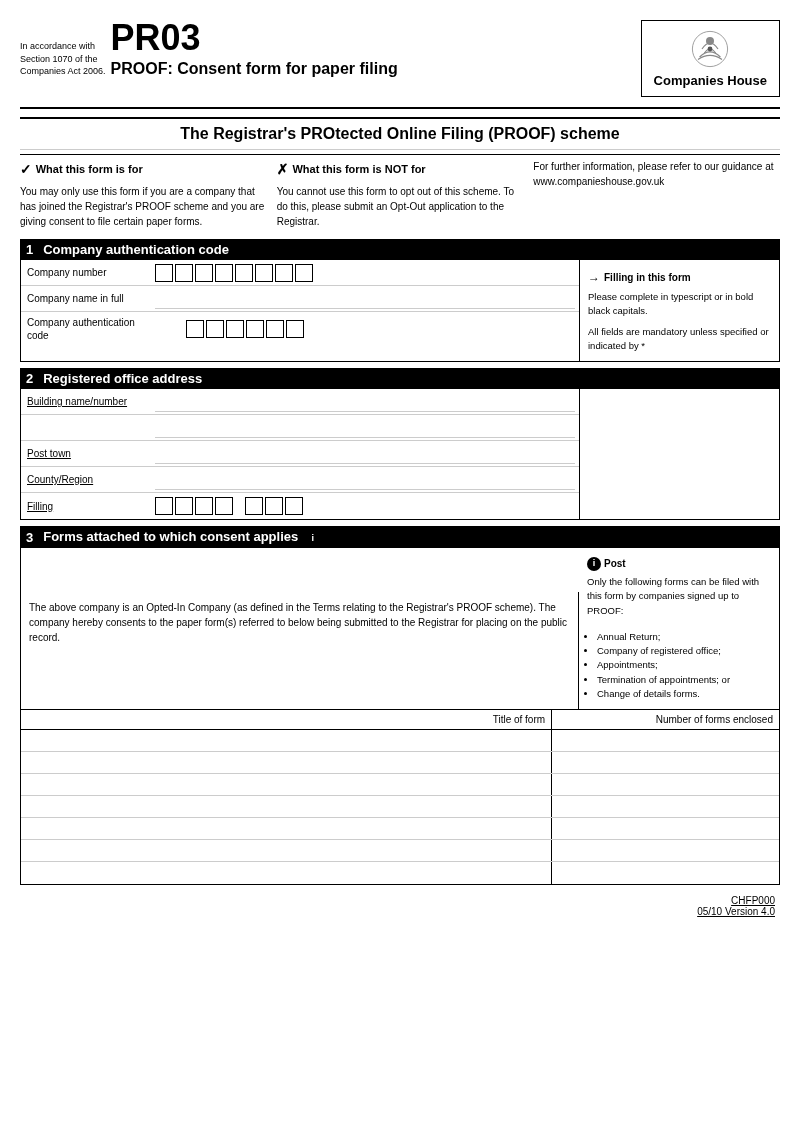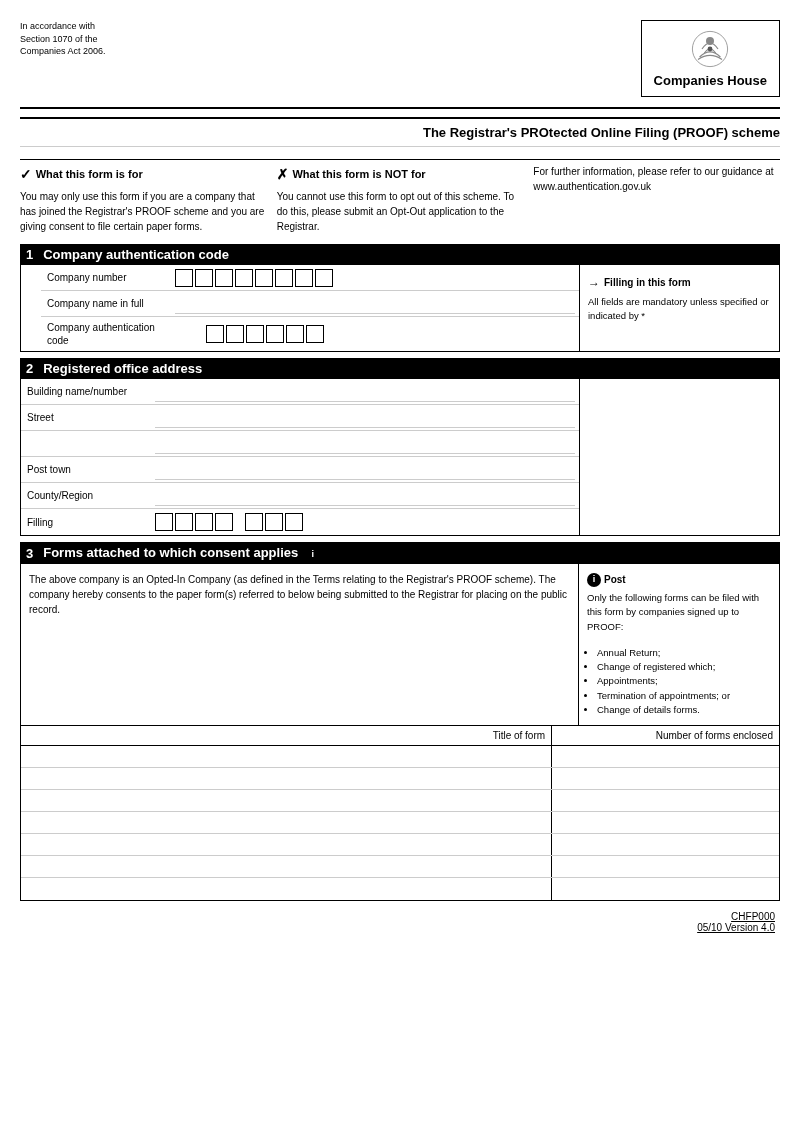--- a/index.html
+++ b/index.html
@@ -78,27 +78,27 @@
       margin: 8px 0;
     }
     .divider-thin {
       border: none;
       border-top: 1px solid #000;
       margin: 4px 0;
     }
 
     
     .registrar-banner {
-      text-align: right;
+      text-align: center;
       padding: 6px 0;
-      font-size: 13px;
+      font-size: 16px;
       font-weight: bold;
       border-top: 2px solid #000;
       border-bottom: 1px solid #ccc;
-      margin-bottom: 12px;
+      margin-bottom: 4px;
     }
 
     
     .info-row {
       display: flex;
       gap: 10px;
       margin-bottom: 10px;
     }
     .info-box {
       flex: 1;
@@ -169,21 +169,20 @@
     .char-box {
       width: 18px;
       height: 18px;
       border: 1px solid #000;
       display: inline-block;
     }
 
     
     .section1-content {
       display: flex;
-      margin-left: 20px;
     }
     .section1-left {
       flex: 1;
     }
     .section1-right {
       width: 200px;
       min-width: 200px;
       border-left: 1px solid #000;
       padding: 8px;
       font-size: 9.5px;
@@ -194,20 +193,21 @@
       font-size: 10px;
       display: flex;
       align-items: center;
       gap: 4px;
       margin-bottom: 4px;
     }
 
     
     .section2-content {
       display: flex;
+      text-decoration: underline;
     }
     .section2-left {
       flex: 1;
     }
     .section2-right {
       width: 200px;
       min-width: 200px;
       border-left: 1px solid #000;
     }
 
@@ -218,20 +218,21 @@
     }
     .section3-content {
       display: flex;
     }
     .section3-left {
       flex: 1;
       padding: 8px;
       font-size: 10px;
       line-height: 1.5;
       border-right: 1px solid #000;
+      margin-top: 44px;
     }
     .section3-right {
       width: 200px;
       min-width: 200px;
       padding: 8px;
       font-size: 9.5px;
       line-height: 1.5;
     }
     .section3-right-title {
       font-weight: bold;
@@ -322,20 +323,24 @@
 </head>
 <body>
 
 <div class="page">
 
   <div class="header">
     <div class="header-left">
       <p class="header-small-text" style="white-space:pre-line;">In accordance with
 Section 1070 of the
 Companies Act 2006.</p>
+      <div class="form-title-block">
+        <span class="form-code">PR03</span>
+        <span class="form-subtitle">PROOF: Consent form for paper filing</span>
+      </div>
     </div>
     <div class="header-right">
       <div class="ch-logo">
 
         <svg class="ch-emblem" viewBox="0 0 50 50" xmlns="http://www.w3.org/2000/svg">
           <circle cx="25" cy="25" r="22" fill="none" stroke="#888" stroke-width="1"></circle>
           <circle cx="25" cy="15" r="5" fill="#888"></circle>
           <path d="M15 25 Q25 10 35 25" fill="none" stroke="#888" stroke-width="1.5"></path>
           <path d="M18 30 Q25 20 32 30" fill="none" stroke="#888" stroke-width="1.5"></path>
           <path d="M12 35 Q25 22 38 35" fill="none" stroke="#888" stroke-width="1.5"></path>
@@ -364,21 +369,21 @@
       <span>You may only use this form if you are a company that has joined the Registrar's PROOF scheme and you are giving consent to file certain paper forms.</span>
     </div>
     <div class="info-box">
       <div class="info-box-title">
         <span class="cross-icon">✗</span>
         <strong>What this form is NOT for</strong>
       </div>
       <span>You cannot use this form to opt out of this scheme. To do this, please submit an Opt-Out application to the Registrar.</span>
     </div>
     <div class="info-box">
-      <span>For further information, please refer to our guidance at www.authentication.gov.uk</span>
+      <span>For further information, please refer to our guidance at www.companieshouse.gov.uk</span>
     </div>
   </div>
 
   <div class="section-wrapper">
     <div class="section-header">
       <span class="section-num">1</span>
       <span class="section-title">Company authentication code</span>
     </div>
     <div style="border:1px solid #000; border-top:none;">
       <div class="section1-content">
@@ -421,20 +426,21 @@
               </div>
             </div>
           </div>
         </div>
 
         <div class="section1-right">
           <div class="section1-right-title">
             <span class="arrow-right">→</span>
             <strong>Filling in this form</strong>
           </div>
+          <p style="margin-bottom:6px;">Please complete in typescript or in bold black capitals.</p>
           <p>All fields are mandatory unless specified or indicated by *</p>
         </div>
       </div>
     </div>
   </div>
 
   <div class="section-wrapper">
     <div class="section-header">
       <span class="section-num">2</span>
       <span class="section-title">Registered office address</span>
@@ -443,26 +449,20 @@
       <div class="section2-content">
         <div class="section2-left">
 
           <div class="form-row">
             <div class="row-label">Building name/number</div>
             <div class="row-field">
               <input type="text" class="text-input-line" style="">
             </div>
           </div>
 
-          <div class="form-row">
-            <div class="row-label">Street</div>
-            <div class="row-field">
-              <input type="text" class="text-input-line" style="">
-            </div>
-          </div>
 
           <div class="form-row">
             <div class="row-label"></div>
             <div class="row-field">
               <input type="text" class="text-input-line" style="">
             </div>
           </div>
 
           <div class="form-row">
             <div class="row-label">Post town</div>
@@ -514,21 +514,21 @@
           <p>The above company is an Opted-In Company (as defined in the Terms relating to the Registrar's PROOF scheme). The company hereby consents to the paper form(s) referred to below being submitted to the Registrar for placing on the public record.</p>
         </div>
         <div class="section3-right">
           <div class="section3-right-title">
             <span class="info-circle">i</span>
             <strong>Post</strong>
           </div>
           <p style="margin-bottom:12px;">Only the following forms can be filed with this form by companies signed up to PROOF:</p>
           <ul style="padding-left:10px;">
             <li>Annual Return;</li>
-            <li>Change of registered which;</li>
+            <li>Company of registered office;</li>
             <li>Appointments;</li>
             <li>Termination of appointments; or</li>
             <li>Change of details forms.</li>
           </ul>
         </div>
       </div>
 
       <table class="forms-table">
         <thead>
           <tr>

